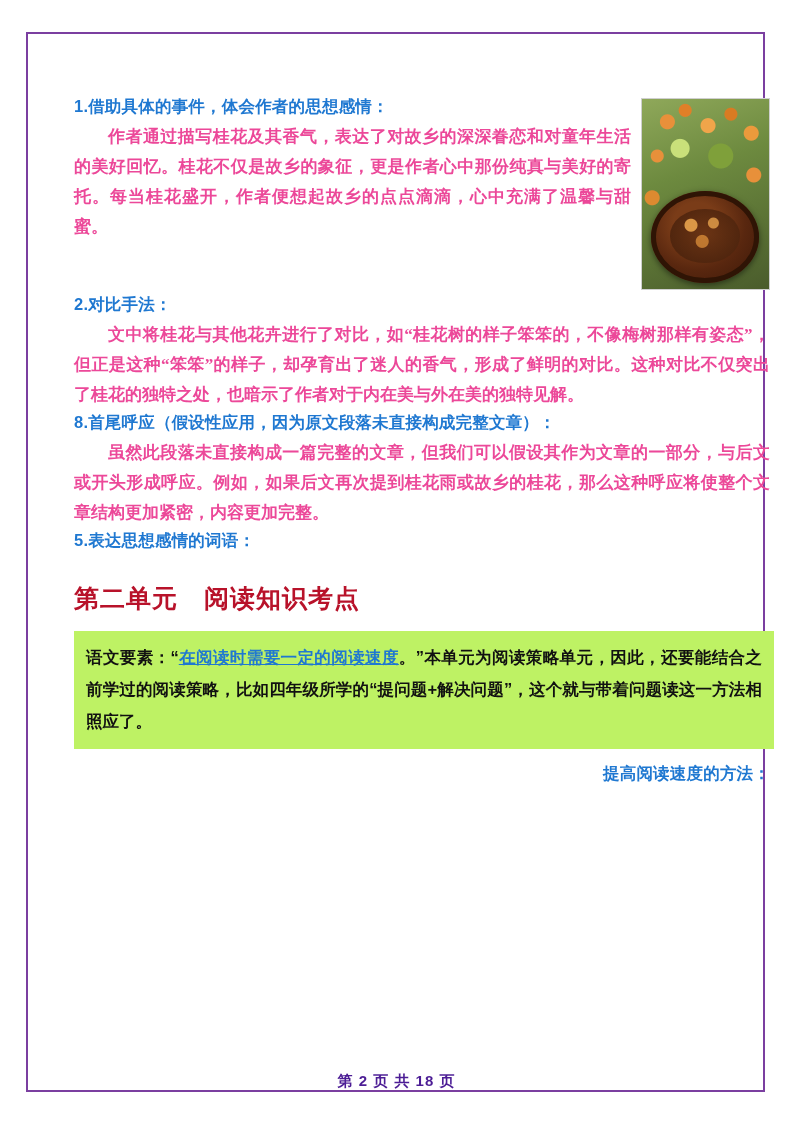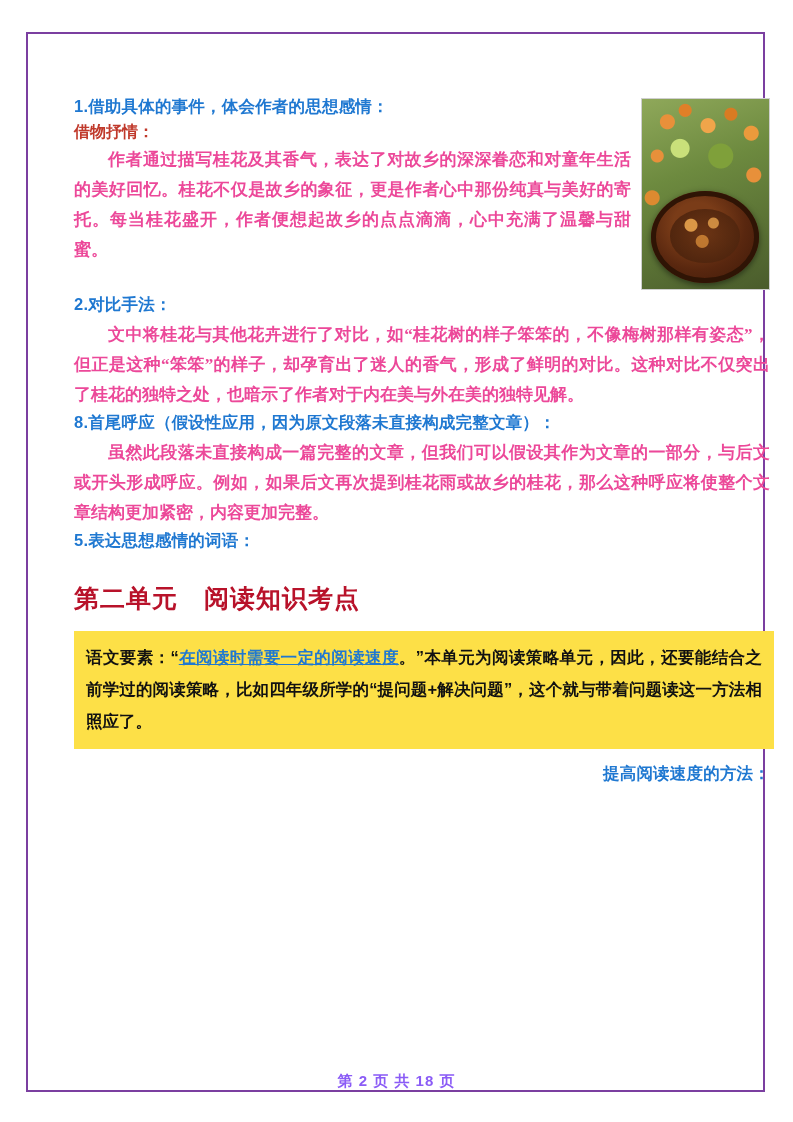--- a/index.html
+++ b/index.html
@@ -114,21 +114,21 @@
   }
   .section-title {
     color: #b8122a;
     font-weight: bold;
     font-size: 25px;
     font-family: "Liberation Sans", sans-serif;
     margin: 30px 0 16px 0;
     letter-spacing: 1px;
   }
   .highlight-box {
-    background: #fde047;
+    background: #bef264;
     padding: 10px 12px 12px 12px;
     box-sizing: border-box;
     width: 700px;
   }
   .highlight-box p {
     margin: 0;
     font-size: 16.5px;
     line-height: 32px;
     font-weight: bold;
     color: #111111;
@@ -150,21 +150,21 @@
   }
   .footer {
     position: absolute;
     left: 0;
     top: 1072px;
     width: 793px;
     text-align: center;
     font-size: 15px;
     font-weight: bold;
     font-family: "Liberation Sans", sans-serif;
-    color: #8b5cf6;
+    color: #4c1d95;
     letter-spacing: 1px;
   }
   .clearfix::after {
     content: "";
     display: block;
     clear: both;
   }
 </style>
 </head>
 <body>
@@ -172,21 +172,20 @@
 <div class="page-frame">
   <div class="page-inner">
     <div class="content">
 
       <div class="clearfix">
         <div class="wrap-img">
           <div class="leafbg"></div>
           <div class="bowl"></div>
         </div>
         <h3 class="h-blue">1.借助具体的事件，体会作者的思想感情：</h3>
-        <h4 class="h-red">借物抒情：</h4>
         <p class="para">作者通过描写桂花及其香气，表达了对故乡的深深眷恋和对童年生活的美好回忆。桂花不仅是故乡的象征，更是作者心中那份纯真与美好的寄托。每当桂花盛开，作者便想起故乡的点点滴滴，心中充满了温馨与甜蜜。</p>
       </div>
 
       <div>
         <h3 class="h-blue">2.对比手法：</h3>
         <p class="para">文中将桂花与其他花卉进行了对比，如“桂花树的样子笨笨的，不像梅树那样有姿态”，但正是这种“笨笨”的样子，却孕育出了迷人的香气，形成了鲜明的对比。这种对比不仅突出了桂花的独特之处，也暗示了作者对于内在美与外在美的独特见解。</p>
       </div>
 
       <div>
         <h3 class="h-blue">8.首尾呼应（假设性应用，因为原文段落未直接构成完整文章）：</h3>

